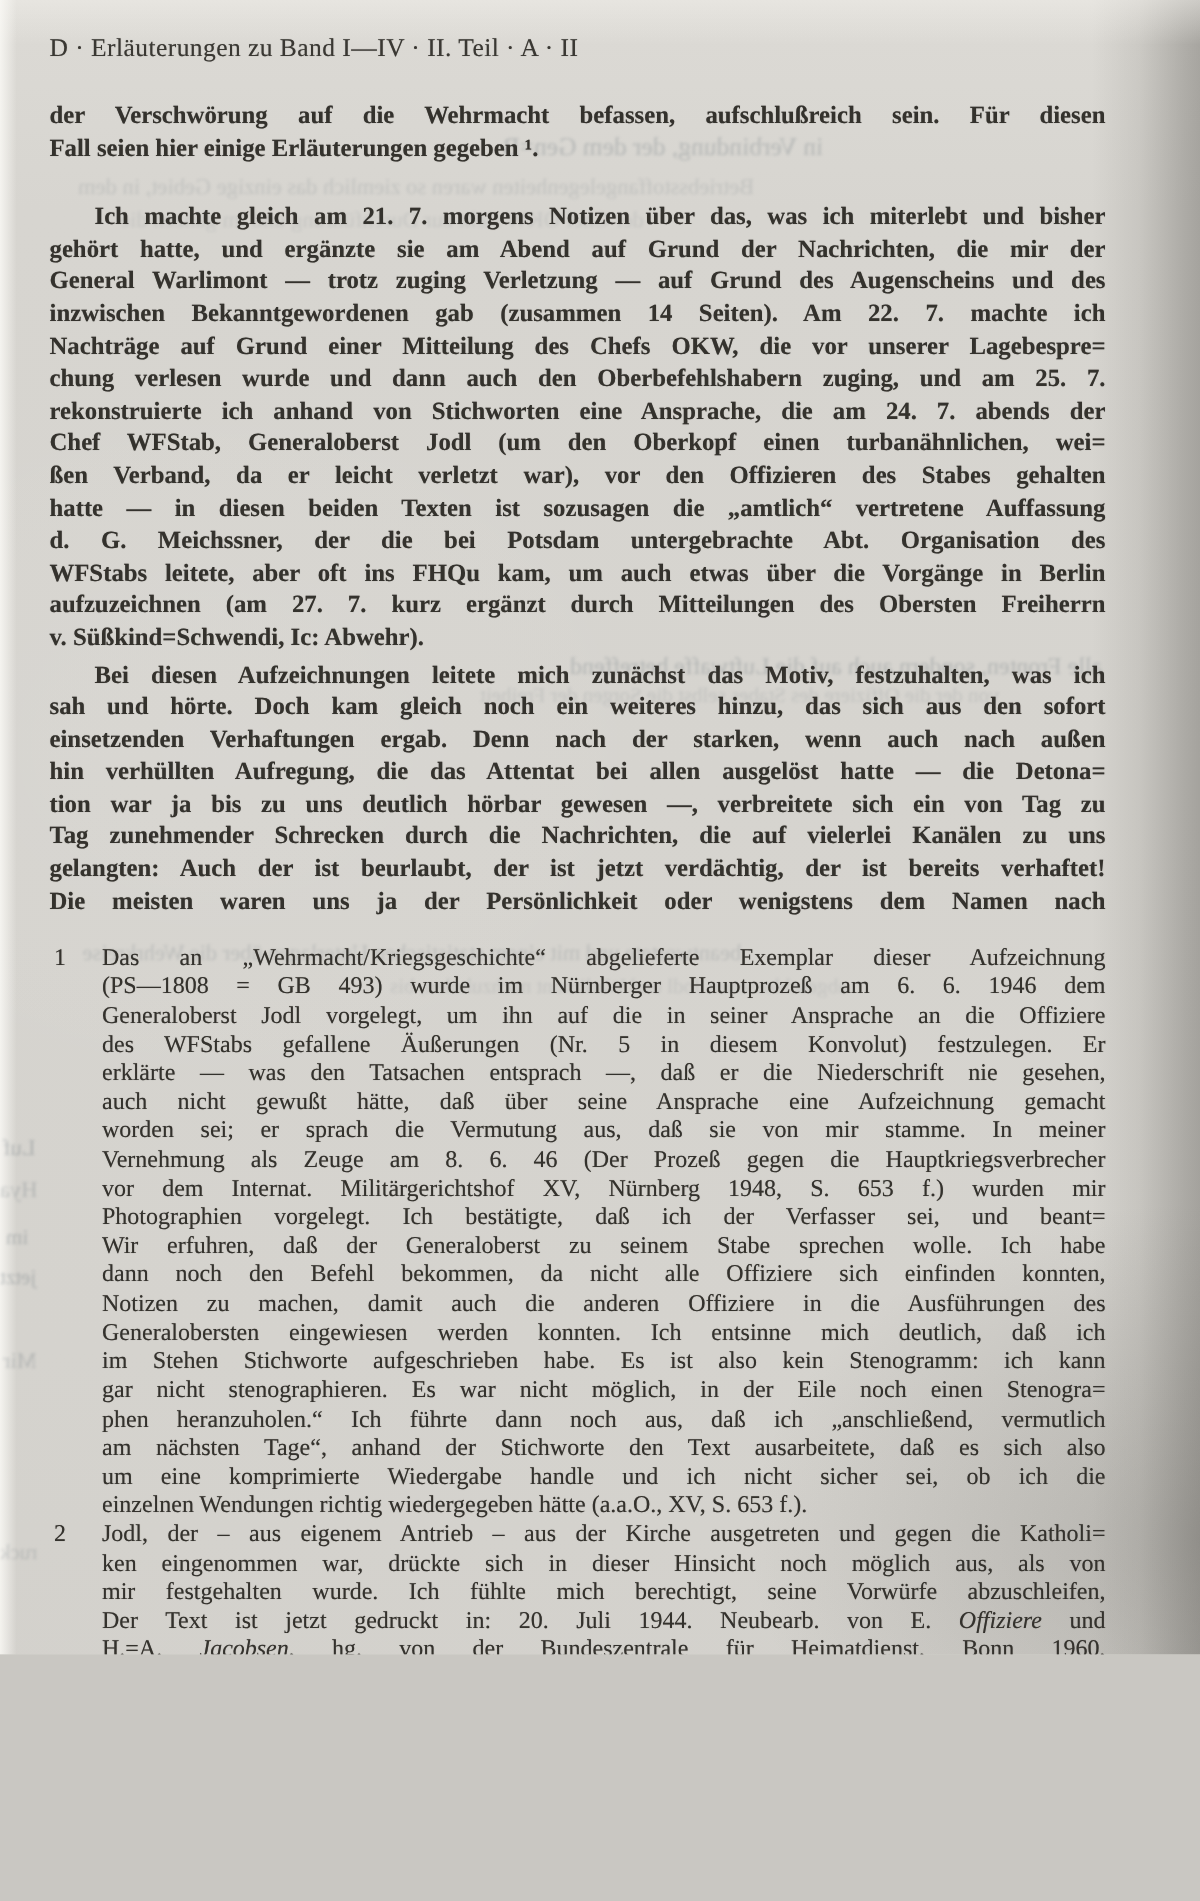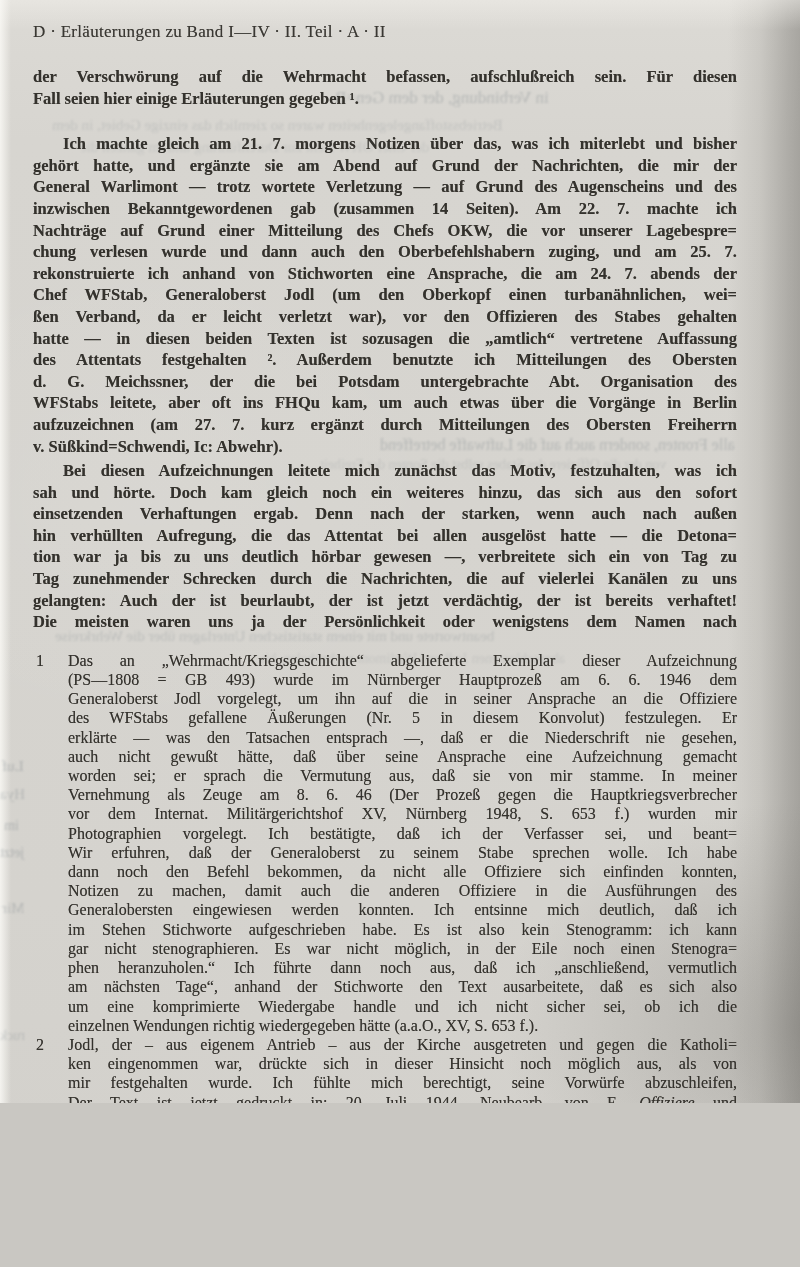--- a/index.html
+++ b/index.html
@@ -77,29 +77,28 @@
   <div class="content">
     <div class="running-header">D · Erläuterungen zu Band I—IV · II. Teil · A · II</div>
     <div id="paras">
         <div class="para">
           <div class="line">der Verschwörung auf die Wehrmacht befassen, aufschlußreich sein. Für diesen</div>
           <div class="line last">Fall seien hier einige Erläuterungen gegeben ¹.</div>
         </div>
         <div class="para indent">
           <div class="line">Ich machte gleich am 21. 7. morgens Notizen über das, was ich miterlebt und bisher</div>
           <div class="line">gehört hatte, und ergänzte sie am Abend auf Grund der Nachrichten, die mir der</div>
-          <div class="line">General Warlimont — trotz wortete Verletzung — auf Grund des Augenscheins und des</div>
+          <div class="line">General Warlimont — trotz zuging Verletzung — auf Grund des Augenscheins und des</div>
           <div class="line">inzwischen Bekanntgewordenen gab (zusammen 14 Seiten). Am 22. 7. machte ich</div>
           <div class="line">Nachträge auf Grund einer Mitteilung des Chefs OKW, die vor unserer Lagebespre=</div>
           <div class="line">chung verlesen wurde und dann auch den Oberbefehlshabern zuging, und am 25. 7.</div>
           <div class="line">rekonstruierte ich anhand von Stichworten eine Ansprache, die am 24. 7. abends der</div>
           <div class="line">Chef WFStab, Generaloberst Jodl (um den Oberkopf einen turbanähnlichen, wei=</div>
           <div class="line">ßen Verband, da er leicht verletzt war), vor den Offizieren des Stabes gehalten</div>
           <div class="line">hatte — in diesen beiden Texten ist sozusagen die „amtlich“ vertretene Auffassung</div>
-          <div class="line">des Attentats festgehalten ². Außerdem benutzte ich Mitteilungen des Obersten</div>
           <div class="line">d. G. Meichssner, der die bei Potsdam untergebrachte Abt. Organisation des</div>
           <div class="line">WFStabs leitete, aber oft ins FHQu kam, um auch etwas über die Vorgänge in Berlin</div>
           <div class="line">aufzuzeichnen (am 27. 7. kurz ergänzt durch Mitteilungen des Obersten Freiherrn</div>
           <div class="line last">v. Süßkind=Schwendi, Ic: Abwehr).</div>
         </div>
         <div class="para indent">
           <div class="line">Bei diesen Aufzeichnungen leitete mich zunächst das Motiv, festzuhalten, was ich</div>
           <div class="line">sah und hörte. Doch kam gleich noch ein weiteres hinzu, das sich aus den sofort</div>
           <div class="line">einsetzenden Verhaftungen ergab. Denn nach der starken, wenn auch nach außen</div>
           <div class="line">hin verhüllten Aufregung, die das Attentat bei allen ausgelöst hatte — die Detona=</div>

